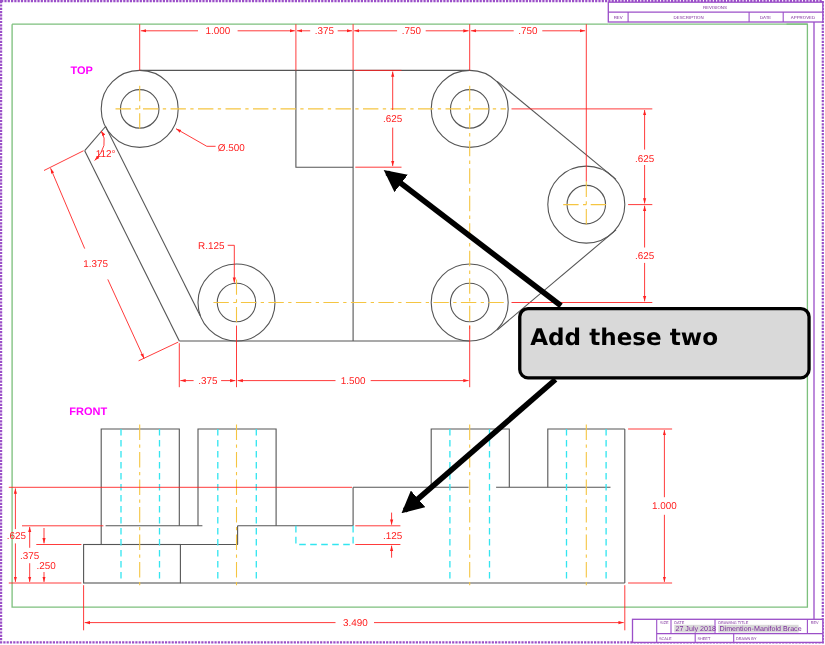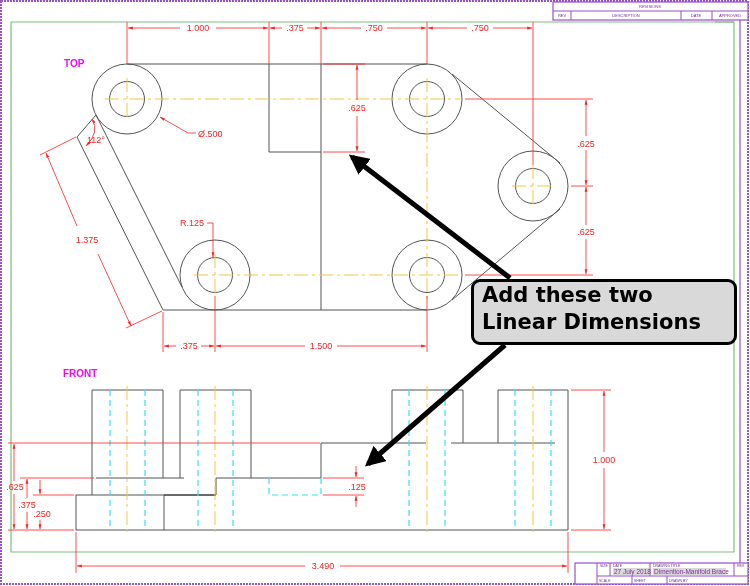--- a/index.html
+++ b/index.html
@@ -1,21 +1,21 @@
 <!DOCTYPE html>
 <html><head>
 <meta charset="utf-8">
 <style>
   html,body{margin:0;padding:0;background:#fff;}
   body{width:750px;height:586px;position:relative;overflow:hidden;font-family:"Liberation Sans",sans-serif;}
   #sheet{position:absolute;left:0;top:0;width:750px;height:586px;}
   .tb-text{font-family:"Liberation Sans",sans-serif;fill:#7b2a9a;}
   .dim{font-family:"Liberation Sans",sans-serif;font-size:9px;fill:#ff2020;}
   .lbl{font-family:"Liberation Sans",sans-serif;font-size:10px;font-weight:bold;fill:#ff00ff;}
-  #callout{position:absolute;left:471px;top:279px;width:266px;height:66px;background:#d9d9d9;border:3px solid #000;border-radius:9px;box-sizing:border-box;padding:0 8px 0 8px;}
+  #callout{position:absolute;left:471px;top:279px;width:266px;height:66px;background:#d9d9d9;border:3px solid #000;border-radius:9px;box-sizing:border-box;padding:12px 8px 0 8px;}
   #callout span{display:block;font-family:"DejaVu Sans",sans-serif;font-weight:bold;font-size:21px;line-height:27px;color:#000;white-space:nowrap;}
 </style>
 </head>
 <body>
 
 <svg id="sheet" width="750" height="586" viewBox="0 0 750 586" xmlns="http://www.w3.org/2000/svg">
   <defs>
     <marker id="arr" viewBox="0 0 10 10" refX="10" refY="5" markerWidth="6" markerHeight="6" orient="auto-start-reverse">
       <path d="M0,2 L10,5 L0,8 z" fill="#ff2020"></path>
     </marker>
@@ -245,14 +245,13 @@
   </g>
 
   <g stroke="#000" stroke-width="5" fill="none">
     <line x1="510" y1="278" x2="352" y2="157" marker-end="url(#bigarr)"></line>
     <line x1="505" y1="345" x2="368" y2="464" marker-end="url(#bigarr)"></line>
   </g>
 </svg>
 
 <div id="callout">
   <span>Add these two</span>
-  <span>Linear Dimensions</span>
 </div>
 
 </body></html>

